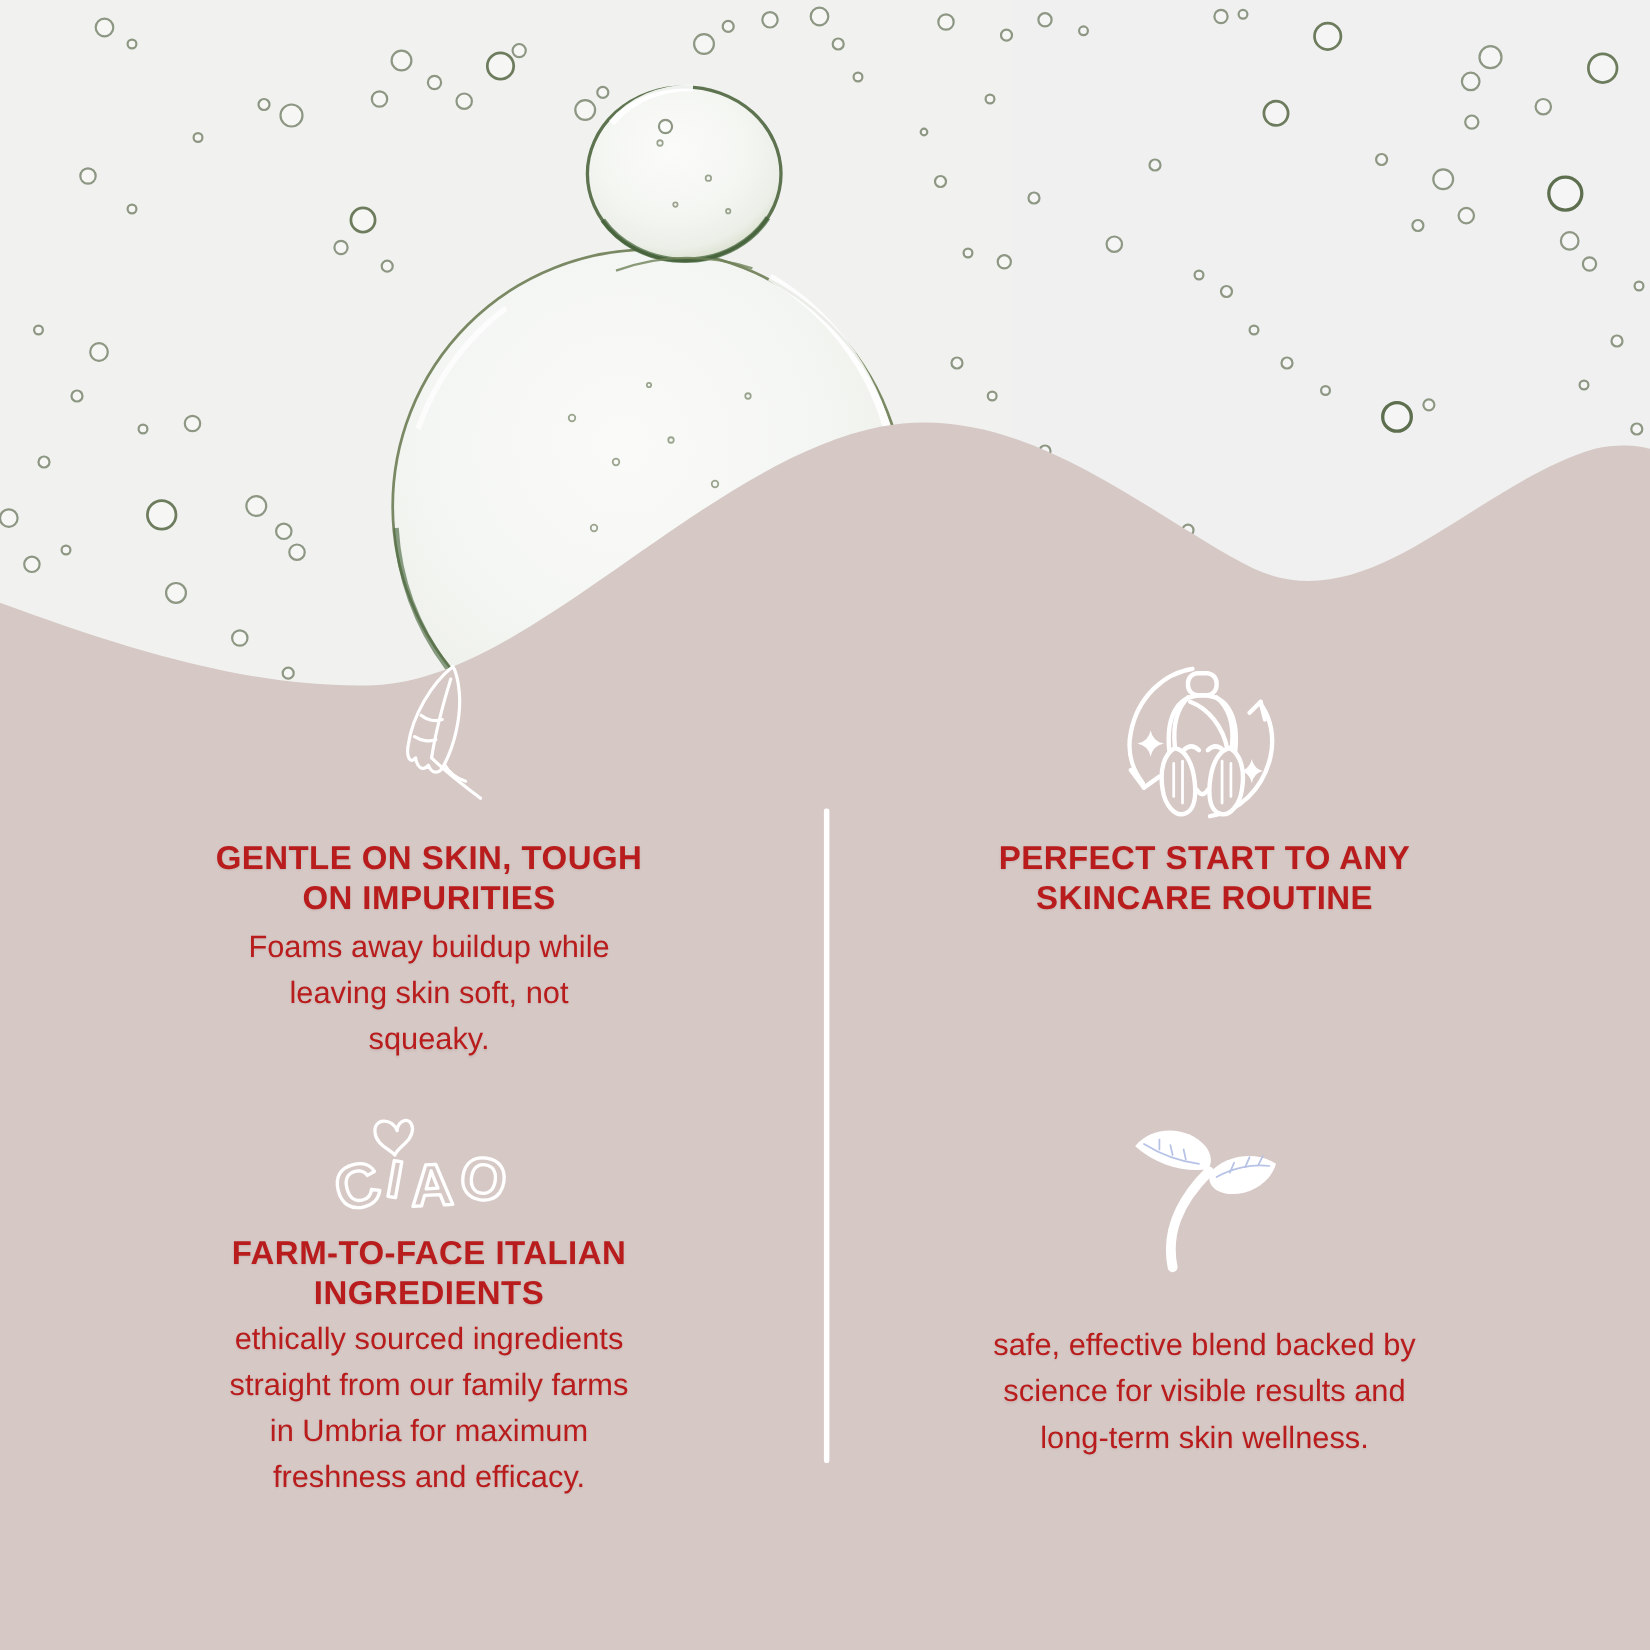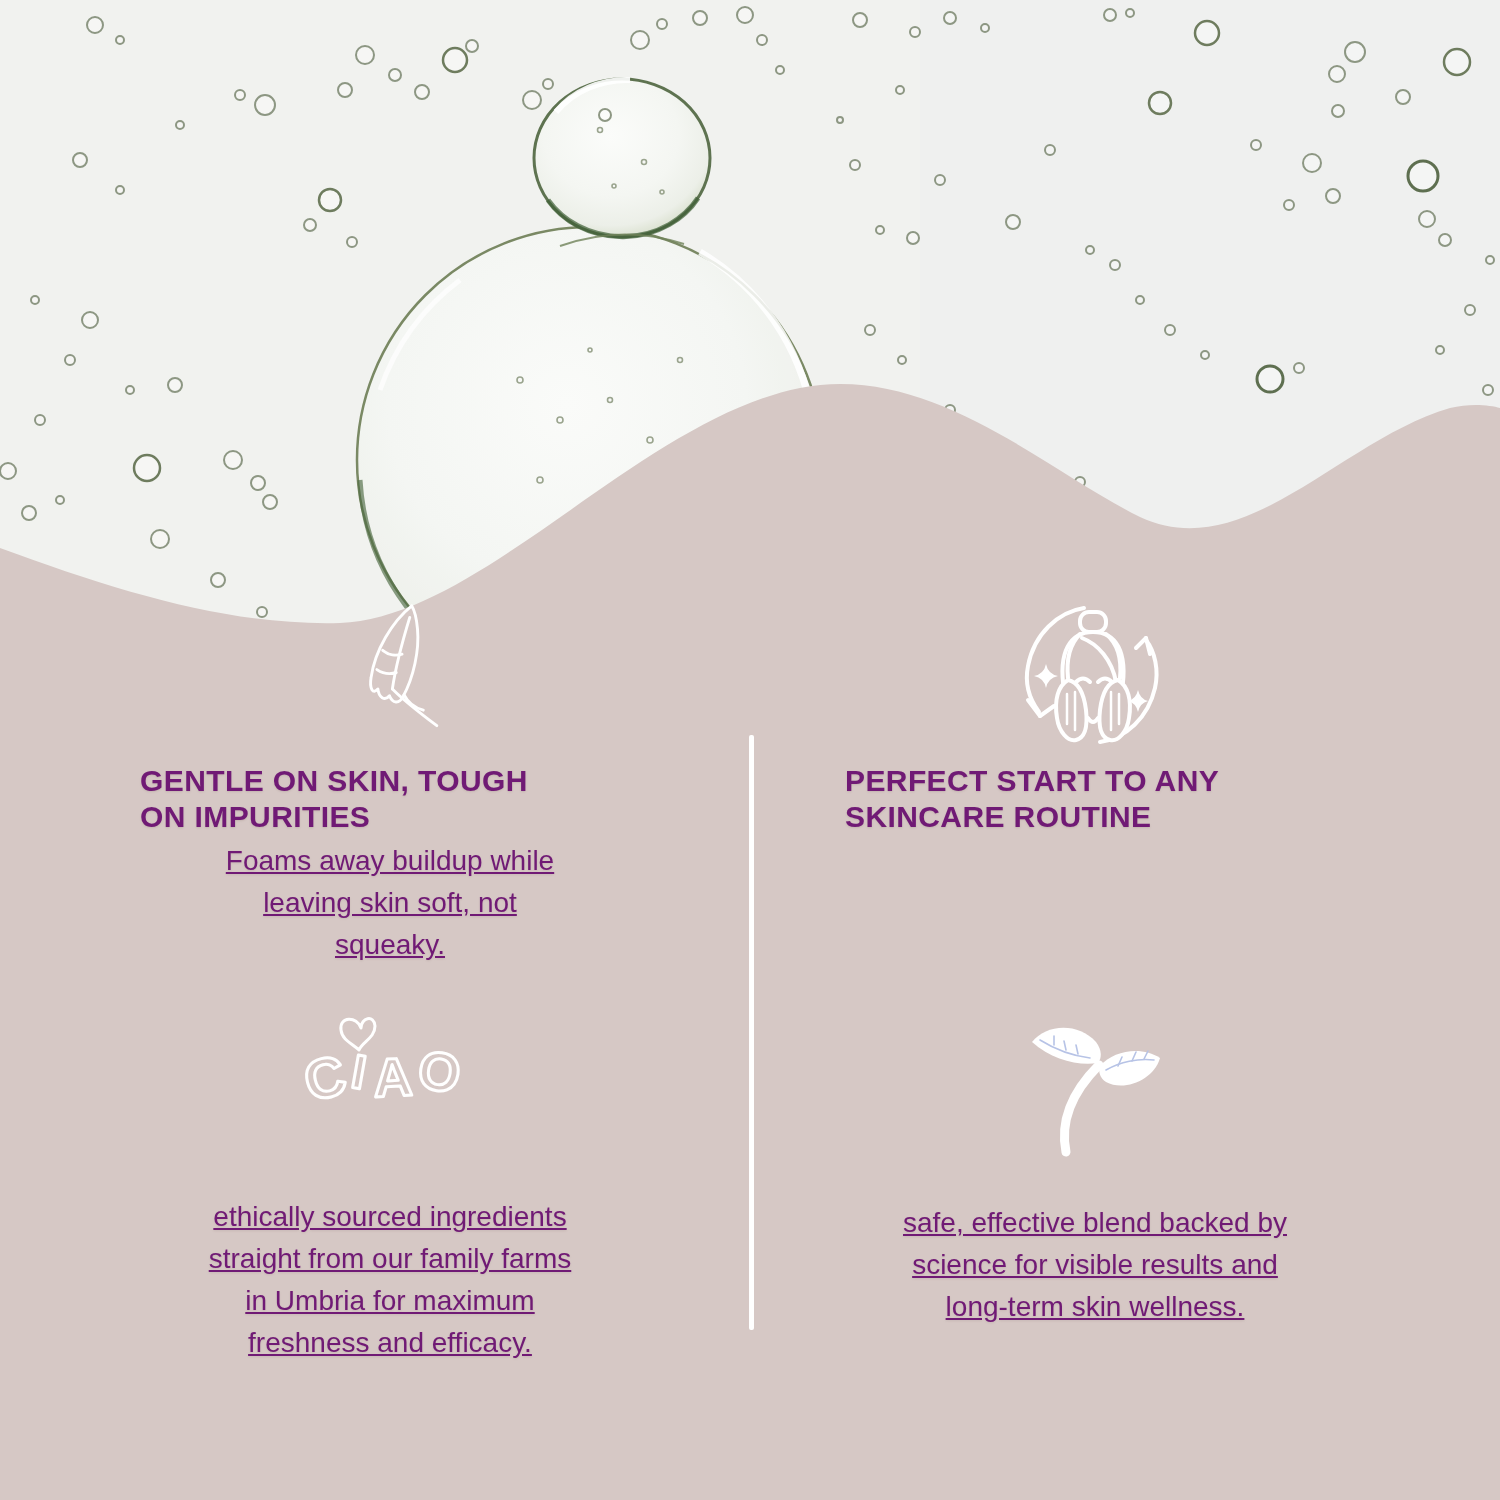--- a/index.html
+++ b/index.html
@@ -1,29 +1,28 @@
 <!DOCTYPE html>
 <html><head>
 <meta charset="utf-8">
 <style>
   html,body{margin:0;padding:0;}
   body{width:1500px;height:1500px;font-family:"Liberation Sans",sans-serif;}
   .stage{position:relative;width:1500px;height:1500px;overflow:hidden;background:#d6c8c5;}
   svg.bg{position:absolute;left:0;top:0;}
   .abs{position:absolute;}
   .feature-title{
-    font-weight:800;font-size:30px;line-height:36px;color:#701a75;
-    text-align:left;white-space:pre-line;letter-spacing:.4px;
+    font-weight:800;font-size:30px;line-height:36px;color:#b91c1c;
+    text-align:center;white-space:pre-line;letter-spacing:.4px;
     text-shadow:0 1px 2px rgba(150,128,122,.28);
   }
   .feature-body{
-    font-weight:400;font-size:28px;line-height:42px;color:#701a75;
+    font-weight:400;font-size:28px;line-height:42px;color:#b91c1c;
     text-align:center;white-space:pre-line;
     text-shadow:0 1px 2px rgba(150,128,122,.22);
-    text-decoration:underline;
   }
   .feature-body.bold{font-weight:700;}
   .divider{background:#ffffff;border-radius:2px;}
   .icon-box{display:flex;align-items:center;justify-content:center;}
 </style>
 </head>
 <body>
 
 <div class="stage">
 
@@ -230,20 +229,22 @@
     <svg width="190" height="115" viewBox="0 0 190 115">
       <g fill="none" stroke="#ffffff" stroke-width="3" stroke-linecap="round" stroke-linejoin="round" font-family="Liberation Sans, sans-serif" font-weight="bold">
         <text x="10" y="96" font-size="56" transform="rotate(-14 28 78)">C</text>
         <text x="58" y="86" font-size="48" transform="rotate(10 62 66)">I</text>
         <text x="78" y="94" font-size="54" transform="rotate(-3 96 72)">A</text>
         <text x="124" y="88" font-size="54" transform="rotate(8 142 66)">O</text>
         <path d="M66 26 C 62 14, 44 14, 46 28 C 47 38, 58 42, 64 48 C 67 40, 80 36, 80 24 C 79 12, 66 16, 66 26 Z"></path>
       </g>
     </svg>
   </div>
+  <div class="abs feature-title" style="left:140px;top:1122px;width:500px;">FARM-TO-FACE ITALIAN
+INGREDIENTS</div>
   <div class="abs feature-body" style="left:140px;top:1196px;width:500px;">ethically sourced ingredients
 straight from our family farms
 in Umbria for maximum
 freshness and efficacy.</div>
 
   <div class="abs icon-box" style="left:1018px;top:1008px;width:150px;height:150px;">
     <svg width="150" height="150" viewBox="0 0 150 150">
       <path d="M48 144 C 42 114, 52 86, 81 57" fill="none" stroke="#ffffff" stroke-width="9" stroke-linecap="round"></path>
       <path fill="#ffffff" d="M80 55 C 60 58, 34 52, 14 34 C 28 16, 60 14, 78 34 C 84 42, 84 50, 80 55 Z"></path>
       <path fill="#ffffff" d="M82 58 C 96 42, 124 38, 142 50 C 136 72, 106 84, 88 74 C 82 70, 80 64, 82 58 Z"></path>

